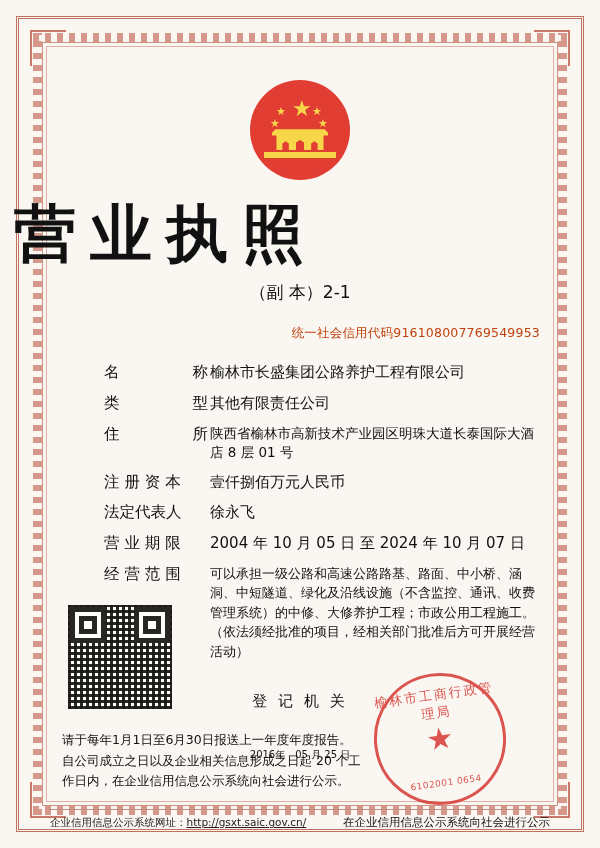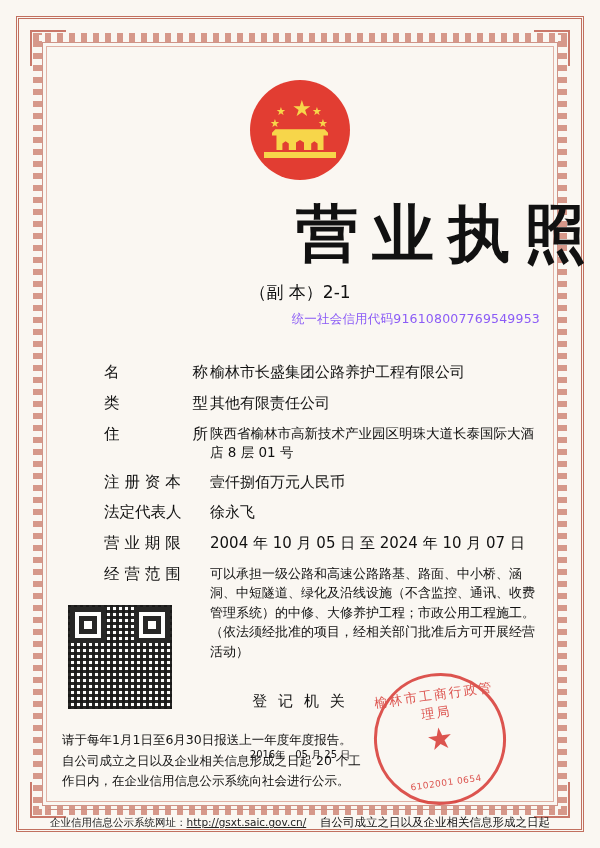--- a/index.html
+++ b/index.html
@@ -102,44 +102,43 @@
     left: 28px; top: 80px;
     width: 72px; height: 6px;
     background: #f7d64a;
   }
 
   
   .title {
     position: absolute;
     top: 192px;
     left: 0; right: 0;
-    text-align: right;
+    text-align: left;
     font-family: "DejaVu Sans", "Liberation Sans", sans-serif;
     font-weight: bold;
     font-size: 62px;
     letter-spacing: 14px;
     color: #111;
     text-indent: 14px;
-    margin-left: 40px;
   }
   .subtitle {
     position: absolute;
     top: 281px;
     left: 0; right: 0;
     text-align: center;
     font-size: 17px;
     color: #111;
     font-family: "DejaVu Sans", "Liberation Sans", sans-serif;
   }
   .credit-code {
     position: absolute;
-    top: 311px;
+    top: 325px;
     right: 60px;
     font-size: 12.5px;
-    color: #8b5cf6;
+    color: #c2410c;
     font-family: "DejaVu Sans", "Liberation Sans", sans-serif;
     letter-spacing: .2px;
   }
 
   
   .fields {
     position: absolute;
     top: 362px;
     left: 104px;
     right: 56px;
@@ -386,15 +385,15 @@
 
   <div class="date-line">2016年　05 月 25 日</div>
 
   <div class="notice" style="white-space: pre-line;">请于每年1月1日至6月30日报送上一年度年度报告。
 自公司成立之日以及企业相关信息形成之日起 20 个工作日内，在企业信用信息公示系统向社会进行公示。</div>
 
   <div class="footer-rule"></div>
   <div class="footer-left">
     <span>企业信用信息公示系统网址：</span><u>http://gsxt.saic.gov.cn/</u>
   </div>
-  <div class="footer-right">自公司成立之日以及企业相关信息形成之日起</div>
+  <div class="footer-right">在企业信用信息公示系统向社会进行公示</div>
 
 </div>
 
 </body></html>

